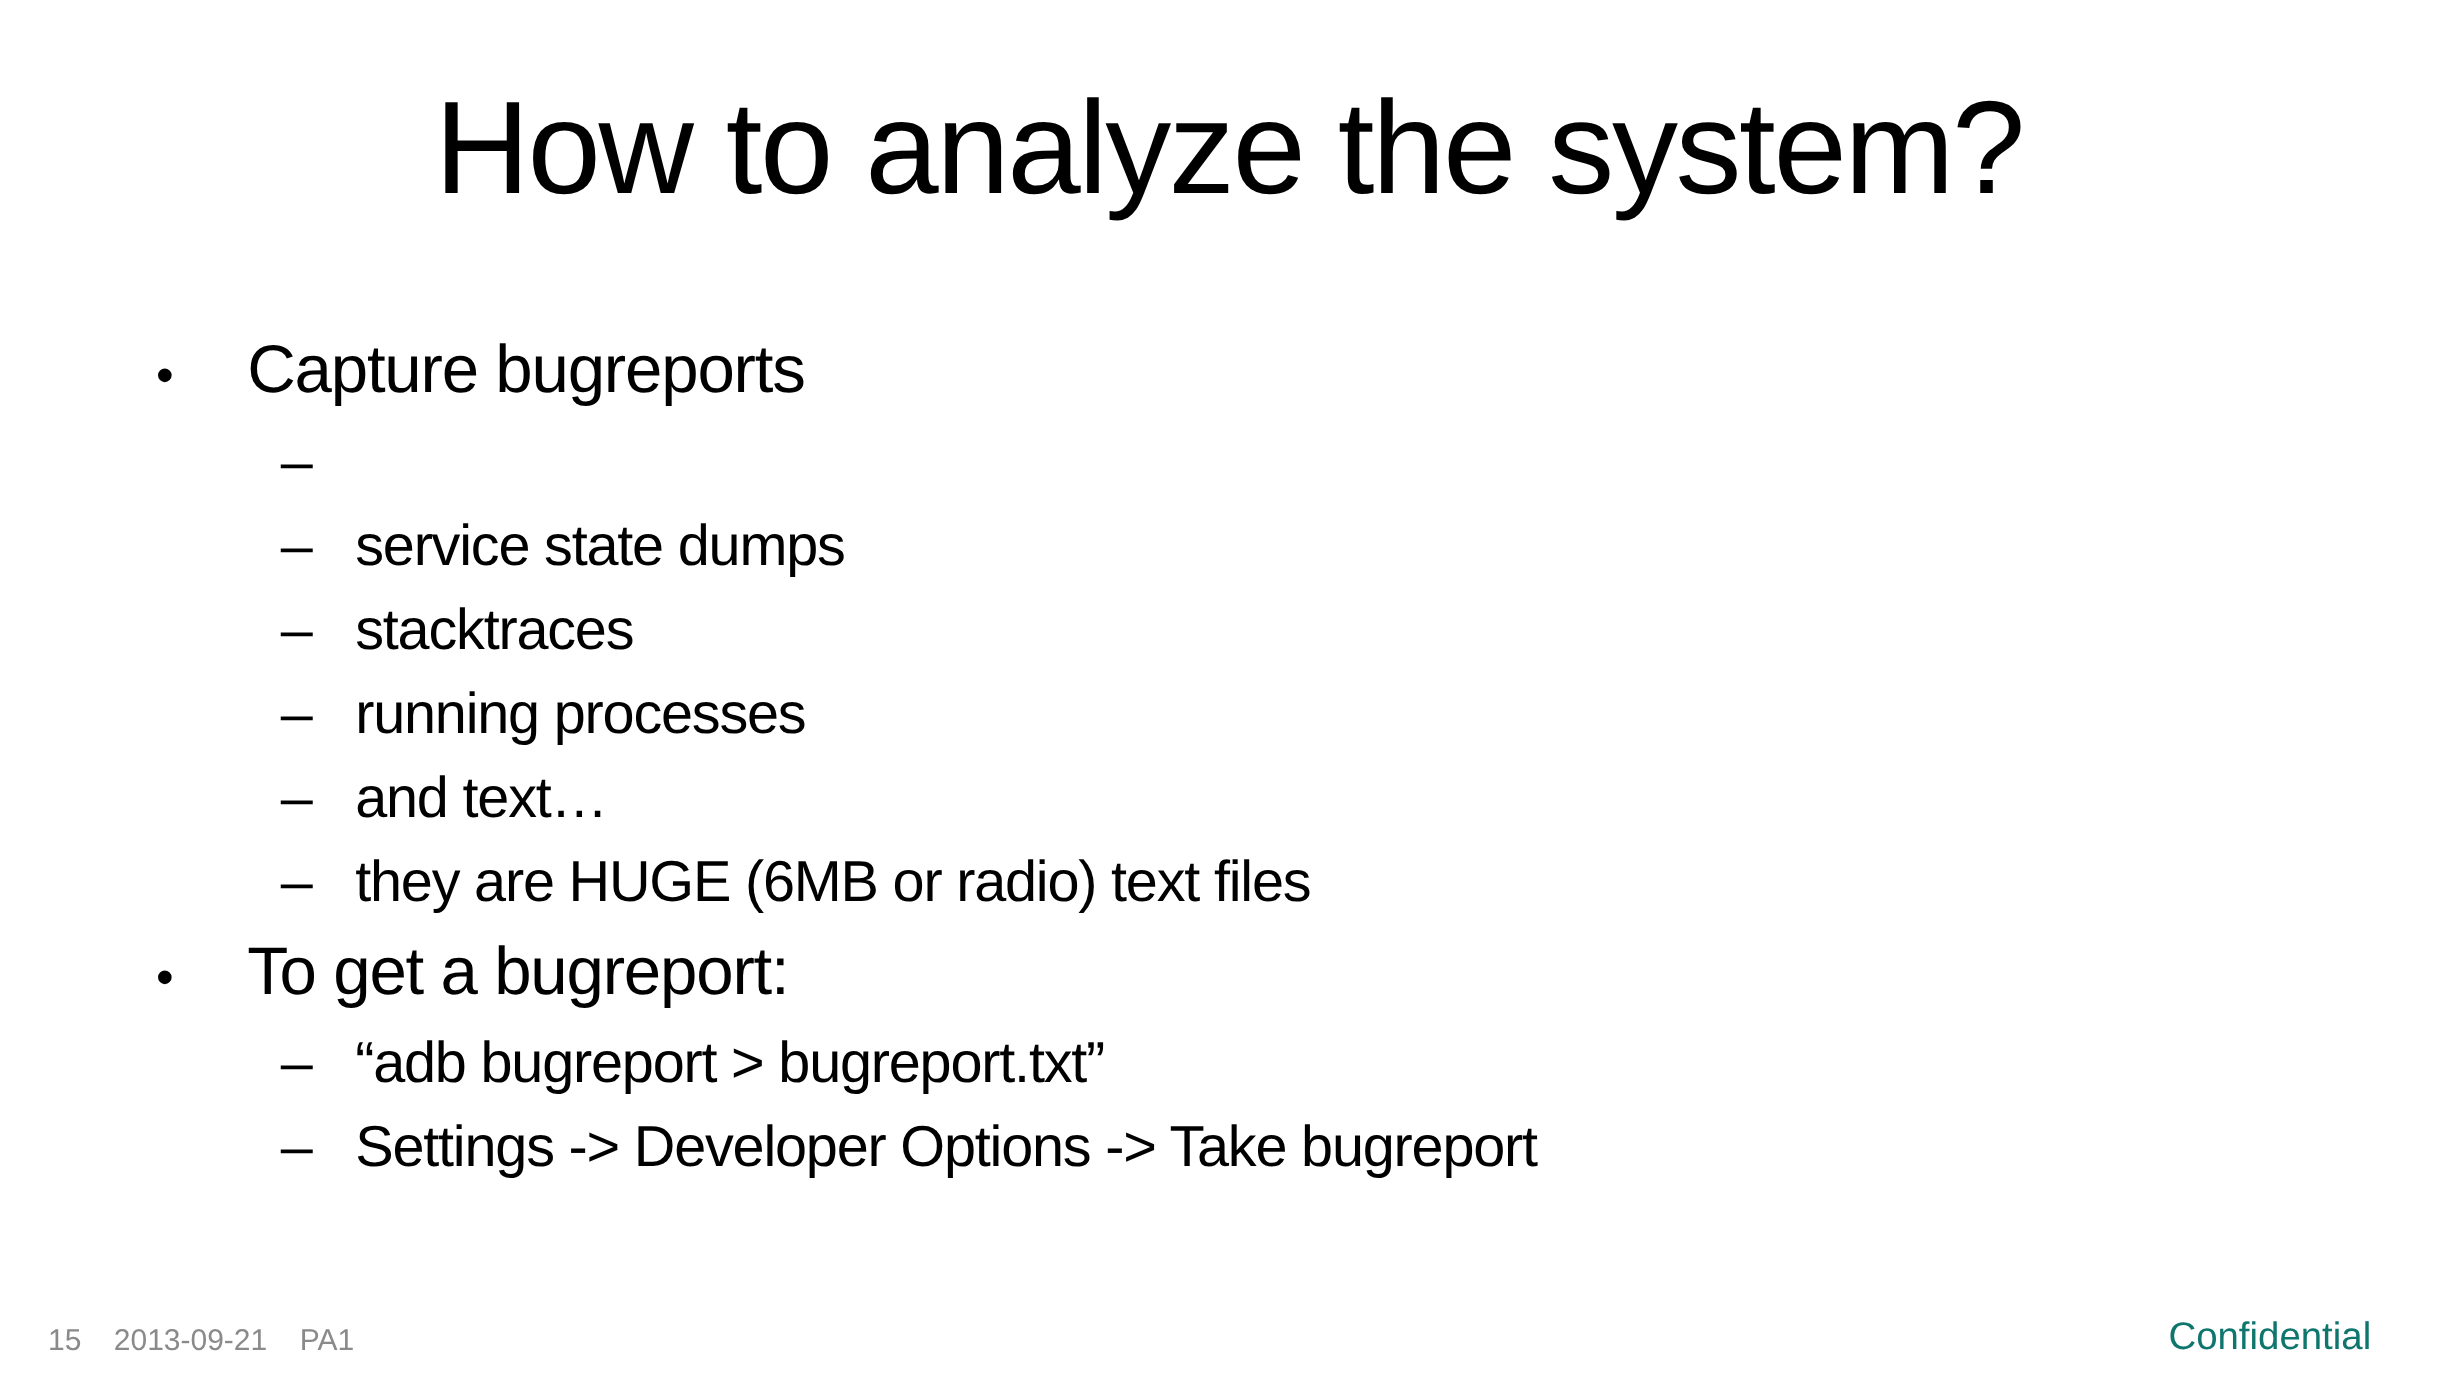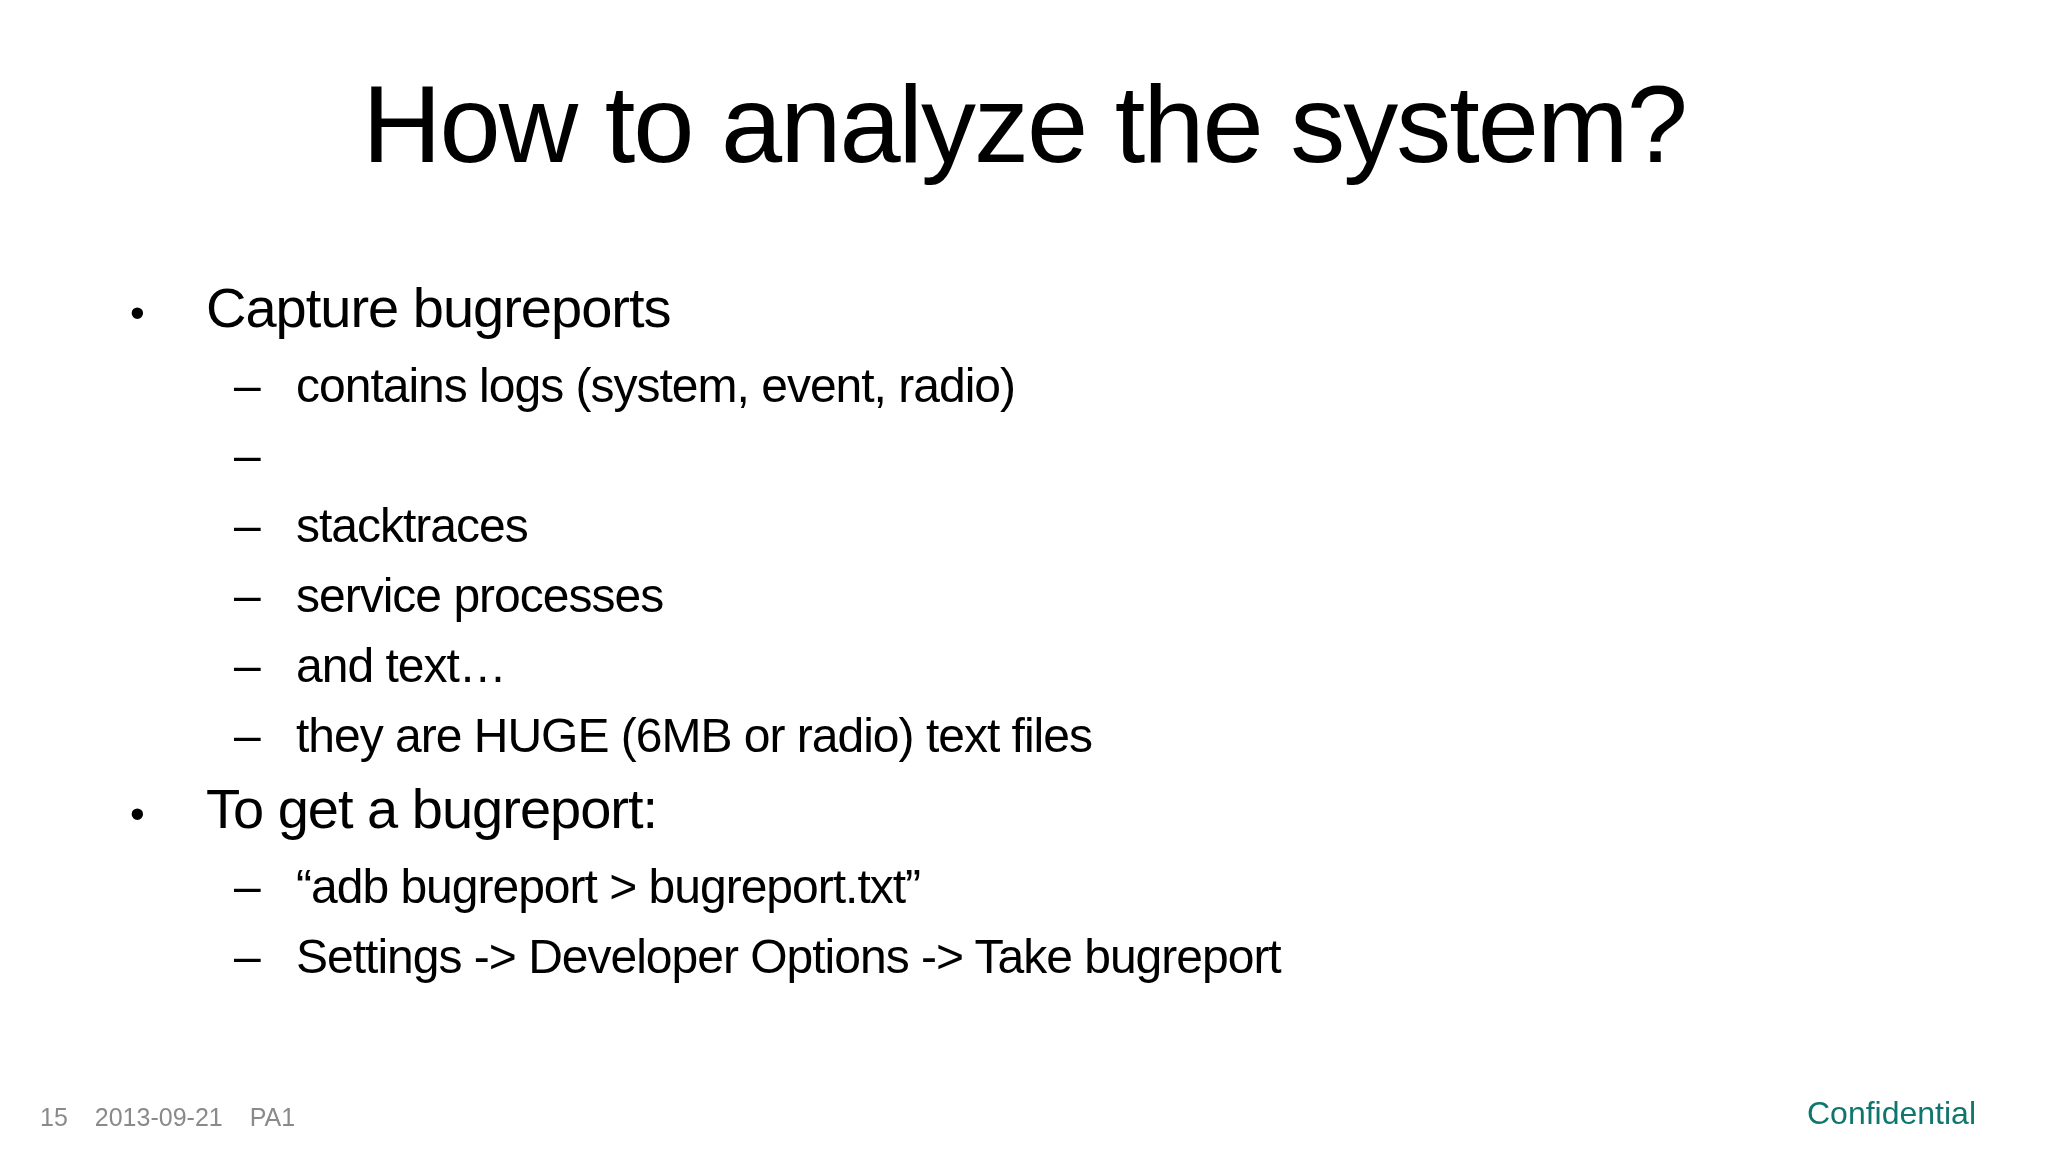--- a/index.html
+++ b/index.html
@@ -86,35 +86,35 @@
 
   <div class="content">
 
     <div class="row l1">
       <span class="marker">•</span>
       <span class="text">Capture bugreports</span>
     </div>
 
     <div class="row l2">
       <span class="marker">–</span>
-      <span class="text">contains logs (system, event, radio)</span>
     </div>
 
     <div class="row l2">
       <span class="marker">–</span>
+      <span class="text">service state dumps</span>
     </div>
 
     <div class="row l2">
       <span class="marker">–</span>
       <span class="text">stacktraces</span>
     </div>
 
     <div class="row l2">
       <span class="marker">–</span>
-      <span class="text">service processes</span>
+      <span class="text">running processes</span>
     </div>
 
     <div class="row l2">
       <span class="marker">–</span>
       <span class="text">and text…</span>
     </div>
 
     <div class="row l2">
       <span class="marker">–</span>
       <span class="text">they are HUGE (6MB or radio) text files</span>

